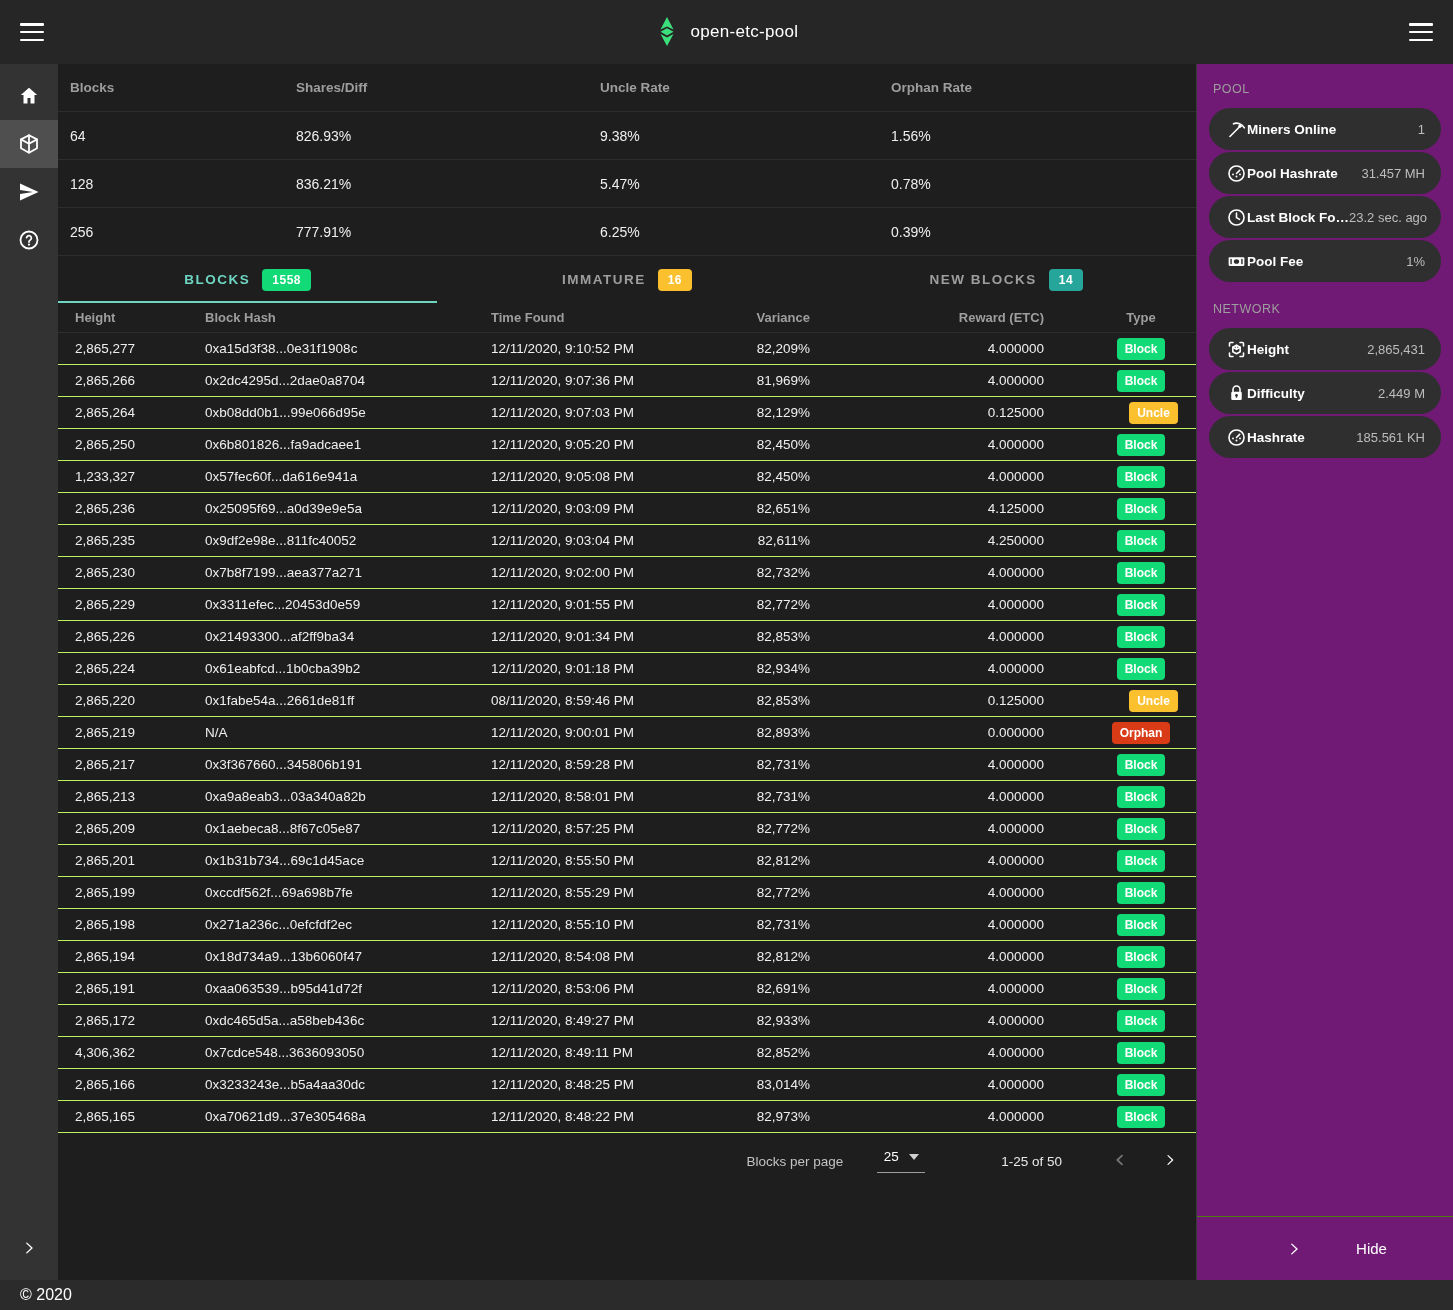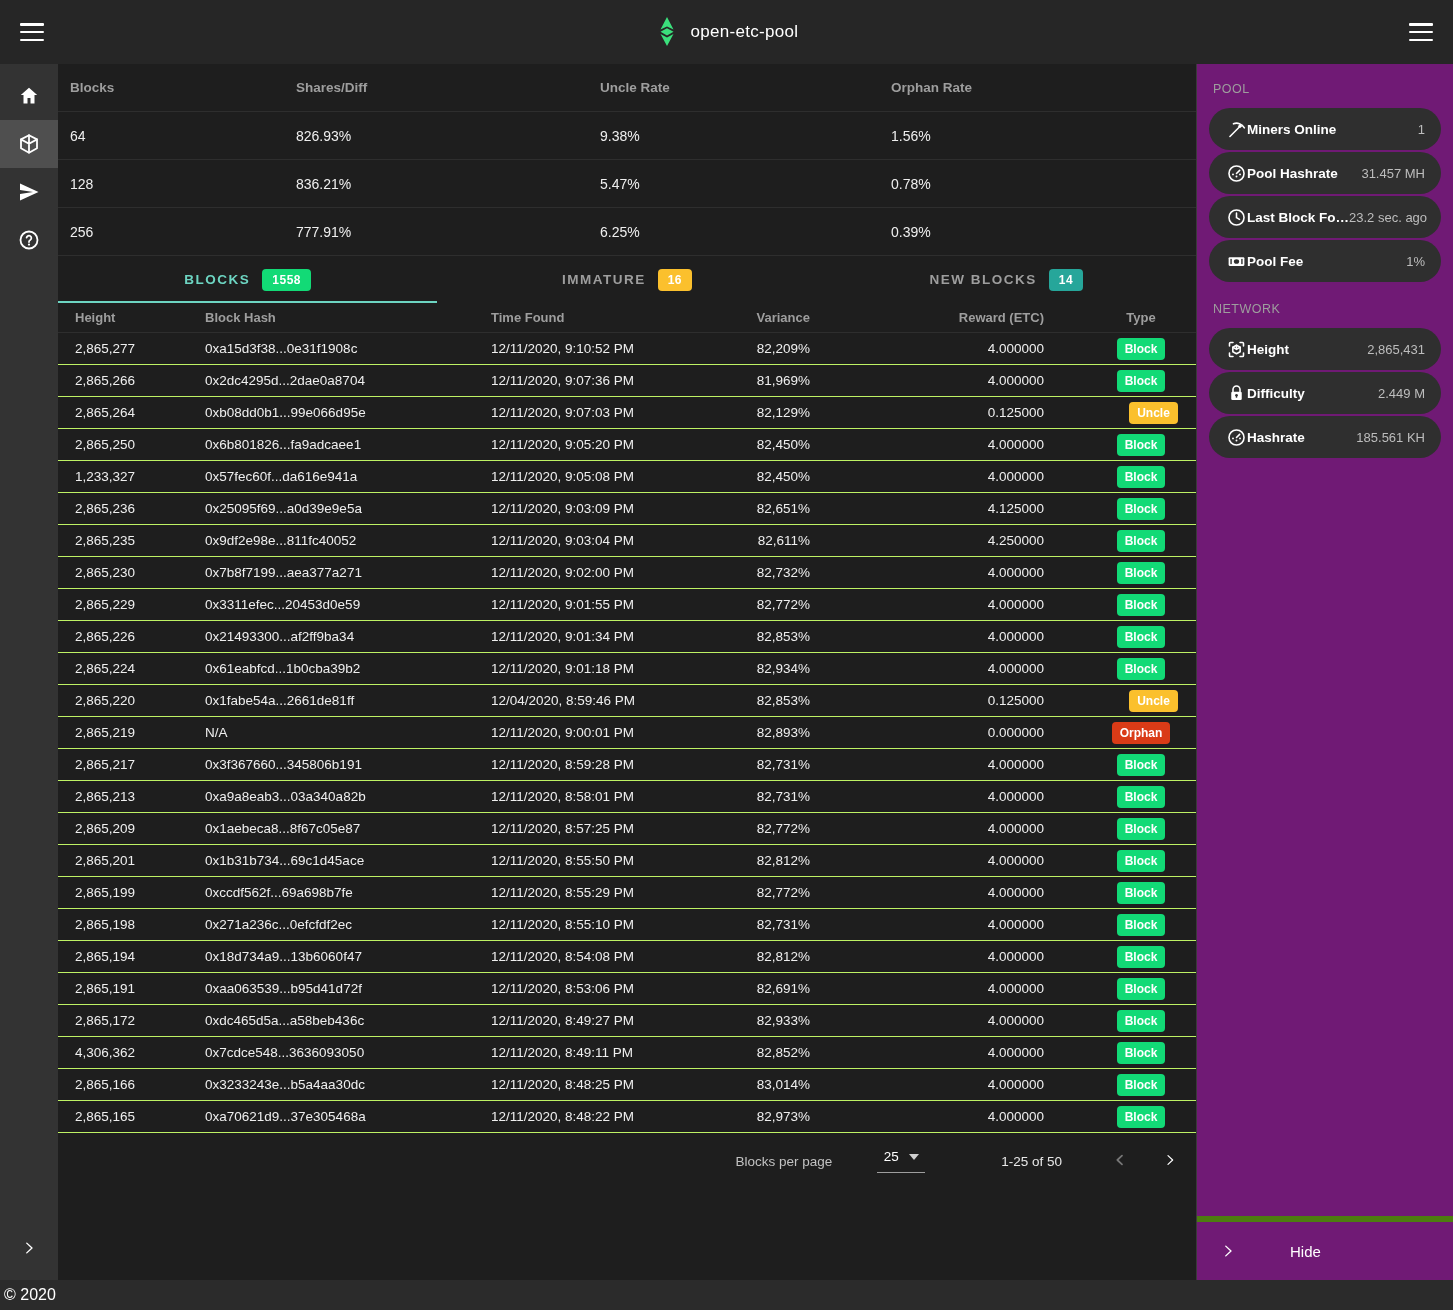--- a/index.html
+++ b/index.html
@@ -51,42 +51,42 @@
   .c-right2 { padding-right:42px; text-align:right; }
   .c-center { text-align:center; }
   .type-badge { display:inline-block; min-width:44px; padding:4px 8px; border-radius:4px; color:#fff; font-size:12px; font-weight:bold; text-align:center; }
   .type-block  { background:var(--badge-block); }
   .type-uncle  { background:var(--badge-uncle);margin-left:25px; }
   .type-orphan { background:var(--badge-orphan); }
 
   
   .pagination { height:56px; display:flex; align-items:center; justify-content:flex-end; padding-right:18px; color:#cfcfcf; font-size:13.5px; }
   .pg-label { color:#c2c2c2; }
-  .pg-select { margin-left:45px; display:flex; flex-direction:column; align-items:center; cursor:pointer; }
+  .pg-select { margin-left:34px; display:flex; flex-direction:column; align-items:center; cursor:pointer; }
   .pg-select-row { display:flex; align-items:center; gap:10px; color:#fff; }
   .pg-caret { width:0; height:0; border-left:5px solid transparent; border-right:5px solid transparent; border-top:6px solid #cfcfcf; }
   .pg-underline { width:48px; height:1px; background:#9e9e9e; margin-top:8px; }
   .pg-range { margin-left:76px; color:#e8e8e8; }
   .pg-prev { margin-left:50px; cursor:default; }
   .pg-next { margin-left:34px; cursor:pointer; }
 
   
   .rightbar { width:257px; background:#701a75; border-left:1px solid #3a3a3a; display:flex; flex-direction:column; flex:0 0 auto; }
   .panel-section-title { font-size:12.5px; color:#9e9e9e; padding:18px 16px 10px 16px; letter-spacing:.5px; }
   .pill { margin:2px 12px; height:42px; border-radius:21px; background:#2f2f2f; display:flex; align-items:center; padding:0 16px; }
   .pill .p-icon { width:22px; height:22px; flex:0 0 auto; display:flex; align-items:center; justify-content:center; }
   .pill .p-icon svg { width:21px; height:21px; }
   .pill .p-label { font-size:13.5px; font-weight:bold; color:#fff; white-space:nowrap; }
   .pill .p-value { font-size:13px; color:#bdbdbd; margin-left:auto; white-space:nowrap; }
   .panel-spacer { flex:1; }
-  .hide-row { height:64px; border-top:6px solid #4d7c0f; display:flex; align-items:center; padding-left:22px; gap:53px; cursor:pointer; }
+  .hide-row { height:64px; border-top:1px solid #4d7c0f; display:flex; align-items:center; padding-left:22px; gap:53px; cursor:pointer;justify-content:center; }
   .hide-label { font-size:15px; color:#fff; }
 
   
-  .footer { height:30px; background:#2b2b2b; display:flex; align-items:center; padding-left:4px; font-size:16px; color:#fff; flex:0 0 auto; }
+  .footer { height:30px; background:#2b2b2b; display:flex; align-items:center; padding-left:20px; font-size:16px; color:#fff; flex:0 0 auto; }
 
   svg .st { stroke:#fff; stroke-width:1.8; fill:none; stroke-linecap:round; stroke-linejoin:round; }
   svg .fw { fill:#fff; }
 </style>
 </head>
 <body>
 
 <div class="app">
 
   <header class="topbar">
@@ -273,21 +273,21 @@
             <div class="c-left">2,865,224</div>
             <div class="c-left">0x61eabfcd...1b0cba39b2</div>
             <div class="c-left">12/11/2020, 9:01:18 PM</div>
             <div class="c-right1">82,934%</div>
             <div class="c-right2">4.000000</div>
             <div class="c-center"><span class="type-badge type-block">Block</span></div>
           </div>
           <div class="tbl-row">
             <div class="c-left">2,865,220</div>
             <div class="c-left">0x1fabe54a...2661de81ff</div>
-            <div class="c-left">12/04/2020, 8:59:46 PM</div>
+            <div class="c-left">08/11/2020, 8:59:46 PM</div>
             <div class="c-right1">82,853%</div>
             <div class="c-right2">0.125000</div>
             <div class="c-center"><span class="type-badge type-uncle">Uncle</span></div>
           </div>
           <div class="tbl-row">
             <div class="c-left">2,865,219</div>
             <div class="c-left">N/A</div>
             <div class="c-left">12/11/2020, 9:00:01 PM</div>
             <div class="c-right1">82,893%</div>
             <div class="c-right2">0.000000</div>

